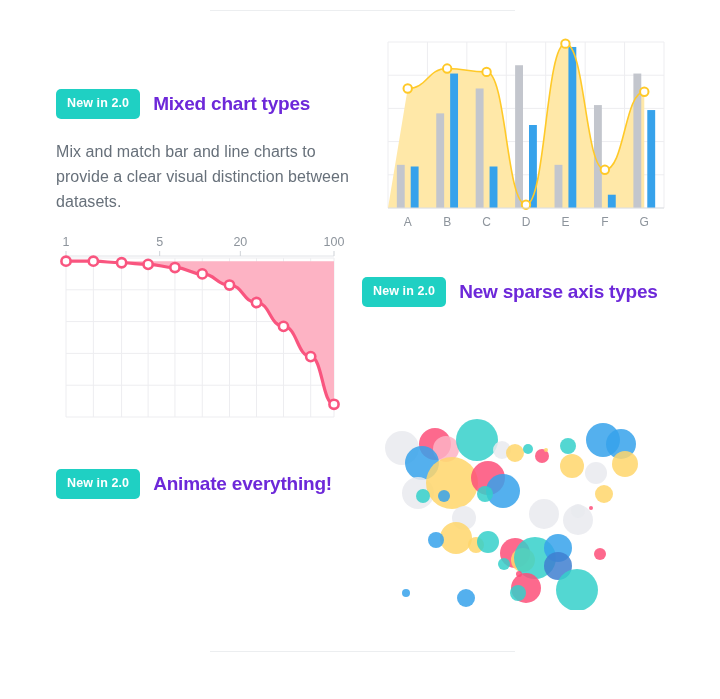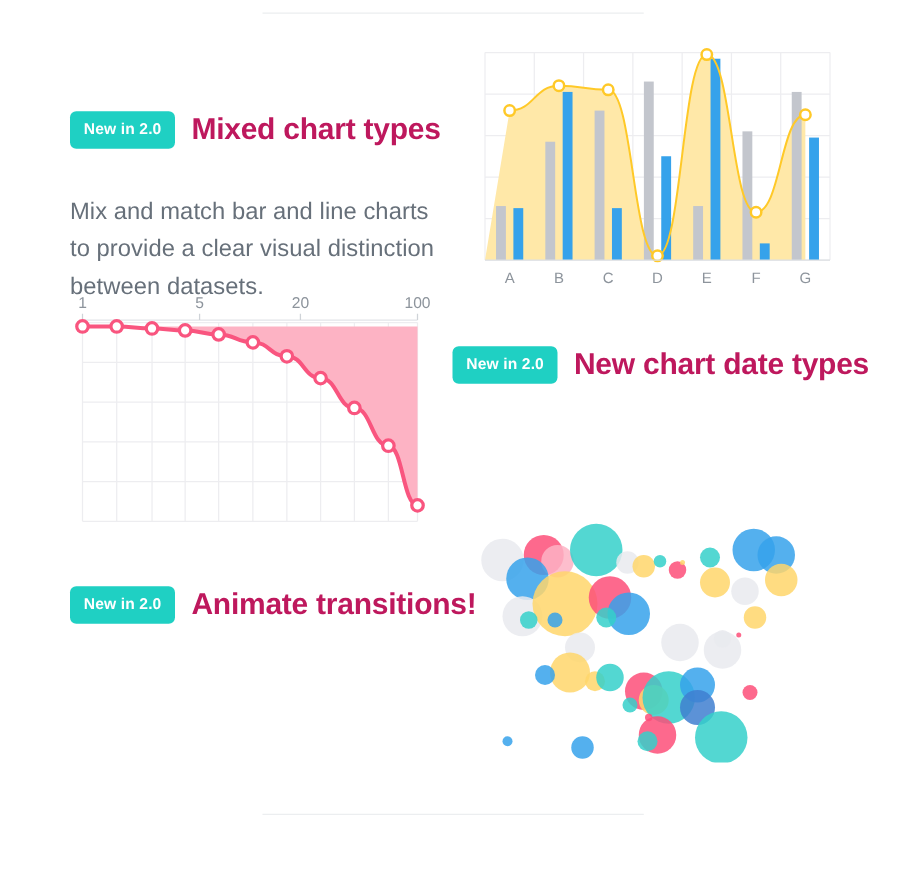--- a/index.html
+++ b/index.html
@@ -15,24 +15,24 @@
   .divider.bottom{top:651px;}
 
   .feature{position:absolute;}
   .feat-head{display:flex;align-items:center;gap:13px;}
   .badge{
     background:#1fd0c3;color:#ffffff;border-radius:5px;
     font-size:12.5px;font-weight:bold;line-height:1;
     padding:8px 11px 9px 11px;white-space:nowrap;letter-spacing:.1px;
   }
   .feat-title{
-    font-size:24px;font-weight:bold;color:#be185d;letter-spacing:-.2px;white-space:nowrap;
+    font-size:19px;font-weight:bold;color:#6d28d9;letter-spacing:-.2px;white-space:nowrap;
   }
   .feat-body{
-    margin-top:36px;font-size:19px;line-height:1.58;color:#67707a;
+    margin-top:20px;font-size:16px;line-height:1.58;color:#67707a;
     letter-spacing:.05px;
   }
 
   
   #f-mixed{left:56px;top:89px;width:300px;}
   #f-axis{left:362px;top:277px;width:305px;}
   #f-anim{left:56px;top:469px;width:300px;}
 
   
   .chart{position:absolute;}
@@ -56,28 +56,28 @@
     <div class="feat-head">
       <span class="badge">New in 2.0</span>
       <span class="feat-title">Mixed chart types</span>
     </div>
     <div class="feat-body">Mix and match bar and line charts to provide a clear visual distinction between datasets.</div>
   </div>
 
   <div class="feature" id="f-axis">
     <div class="feat-head">
       <span class="badge">New in 2.0</span>
-      <span class="feat-title">New chart date types</span>
+      <span class="feat-title">New sparse axis types</span>
     </div>
   </div>
 
   <div class="feature" id="f-anim">
     <div class="feat-head">
       <span class="badge">New in 2.0</span>
-      <span class="feat-title">Animate transitions!</span>
+      <span class="feat-title">Animate everything!</span>
     </div>
   </div>
 
   <div class="chart" id="chart-mixed">
     <svg id="svg-mixed" width="288" height="196" viewBox="0 0 288 196">
         <line x1="8" y1="4" x2="8" y2="170" stroke="#ededf0" stroke-width="1"></line>
         <line x1="47.42857142857143" y1="4" x2="47.42857142857143" y2="170" stroke="#ededf0" stroke-width="1"></line>
         <line x1="86.85714285714286" y1="4" x2="86.85714285714286" y2="170" stroke="#ededf0" stroke-width="1"></line>
         <line x1="126.28571428571429" y1="4" x2="126.28571428571429" y2="170" stroke="#ededf0" stroke-width="1"></line>
         <line x1="165.71428571428572" y1="4" x2="165.71428571428572" y2="170" stroke="#ededf0" stroke-width="1"></line>

